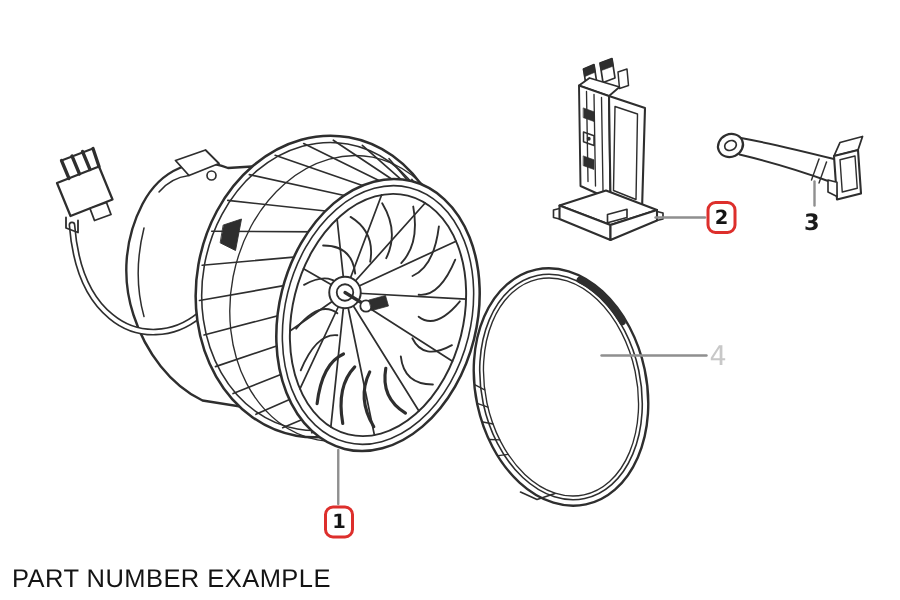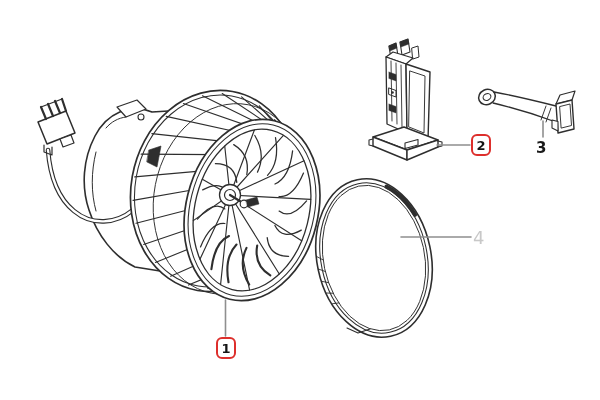--- a/index.html
+++ b/index.html
@@ -160,13 +160,14 @@
         <line x1="543" y1="121" x2="543" y2="137" stroke="#8f8f8f" stroke-width="1.6" stroke-linecap="round"></line>
         <line x1="401" y1="237" x2="471" y2="237" stroke="#8f8f8f" stroke-width="1.6" stroke-linecap="round"></line>
       </g>
   </svg>
 
   <div class="callout-box" id="callout-1" style="border-color: rgb(221, 47, 44);">1</div>
   <div class="callout-box" id="callout-2" style="border-color: rgb(221, 47, 44);">2</div>
   <div class="plain-label" id="callout-3">3</div>
   <div class="muted-label" id="callout-4" style="color: rgb(200, 200, 200);">4</div>
 
+  <div class="caption">PART NUMBER EXAMPLE</div>
 </div>
 
 </body></html>

